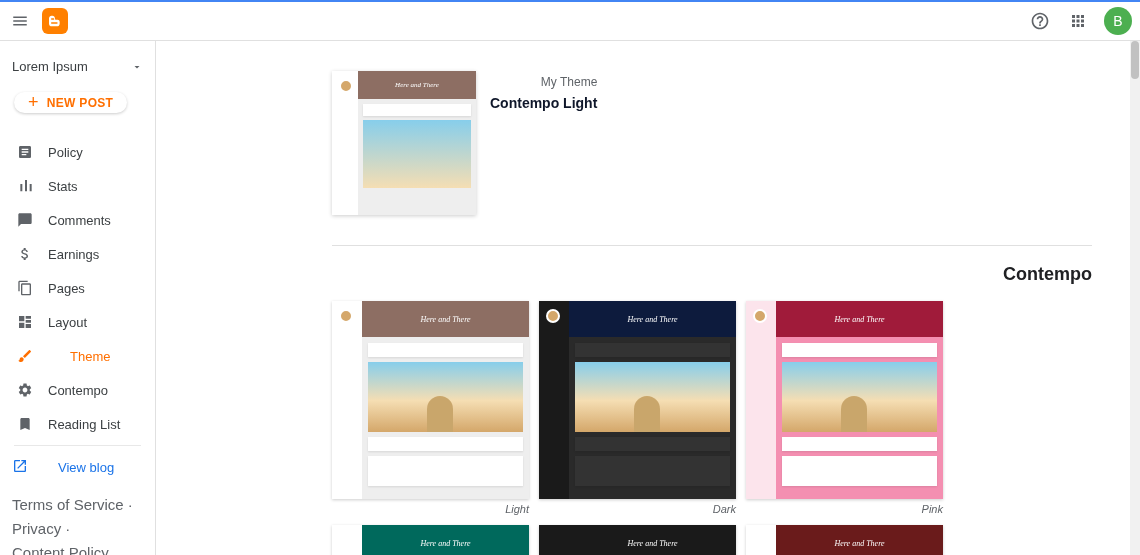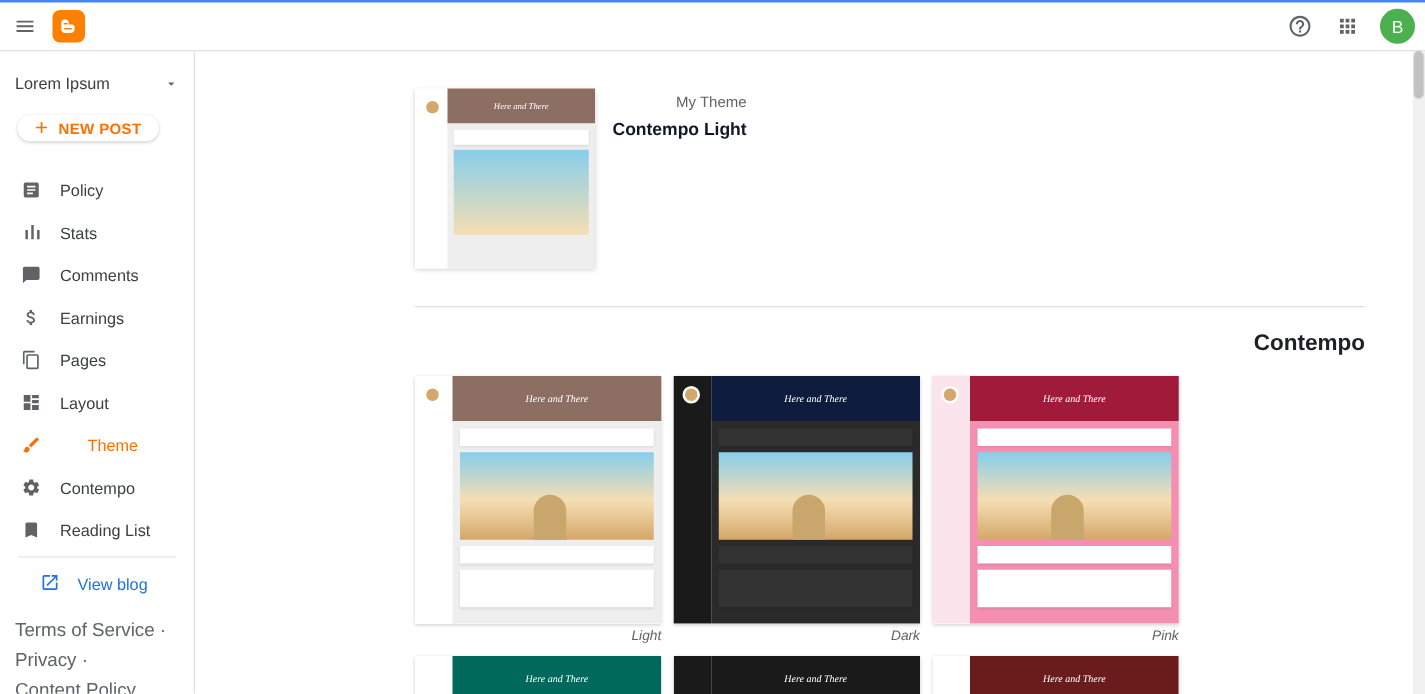--- a/index.html
+++ b/index.html
@@ -17,21 +17,21 @@
 .sidebar { width: 156px; border-right: 1px solid #e0e0e0; padding: 10px 0; display: flex; flex-direction: column; }
 .blog-select { padding: 8px 12px; display: flex; align-items: center; justify-content: space-between; cursor: pointer; color: #3c4043; font-size: 13px; }
 .new-post-btn { margin: 10px 14px 14px 14px; border: none; background: #fff; box-shadow: 0 1px 3px rgba(0,0,0,0.2); border-radius: 18px; height: 34px; display: flex; align-items: center; gap: 8px; padding: 0 14px; cursor: pointer; color: #ff6f00; font-size: 12px; font-weight: 700; letter-spacing: 0.3px; width: fit-content; }
 .new-post-btn .plus { color: #ff6f00; font-size: 18px; font-weight: 400; }
 .nav { display: flex; flex-direction: column; }
 .nav-item { display: flex; align-items: center; gap: 14px; padding: 8px 16px; cursor: pointer; color: #3c4043; font-size: 13px; }
 .nav-item.active { color: #ff6f00; gap: 36px; }
 .nav-item .nav-icon { width: 18px; height: 18px; display: flex; align-items: center; justify-content: center; color: #5f6368; }
 .nav-item.active .nav-icon { color: #ff6f00; }
 .divider { height: 1px; background: #e8e8e8; margin: 4px 14px; }
-.view-blog { display: flex; align-items: center; gap: 14px; padding: 8px 32px; cursor: pointer; color: #1a73e8; font-size: 13px; }
+.view-blog { display: flex; align-items: center; gap: 30px; padding: 8px 12px; cursor: pointer; color: #1a73e8; font-size: 13px; }
 .view-blog .nav-icon { color: #1a73e8; }
 .footer-links { padding: 8px 12px; font-size: 15px; color: #5f6368; line-height: 1.6; }
 .footer-links a { color: #5f6368; text-decoration: none; cursor: pointer; }
 
 .main { flex: 1; overflow-y: auto; position: relative; padding: 30px 0 0 0; text-align: right; }
 .main-inner { max-width: 760px; margin-left: 176px; }
 .my-theme-row { display: flex; gap: 14px; margin-bottom: 30px; }
 .my-theme-preview { width: 144px; height: 144px; box-shadow: 0 1px 4px rgba(0,0,0,0.2); background: #fff; display: flex; }
 .my-theme-info { display: flex; flex-direction: column; gap: 6px; padding-top: 4px; }
 .my-theme-label { font-size: 12px; color: #5f6368; }

